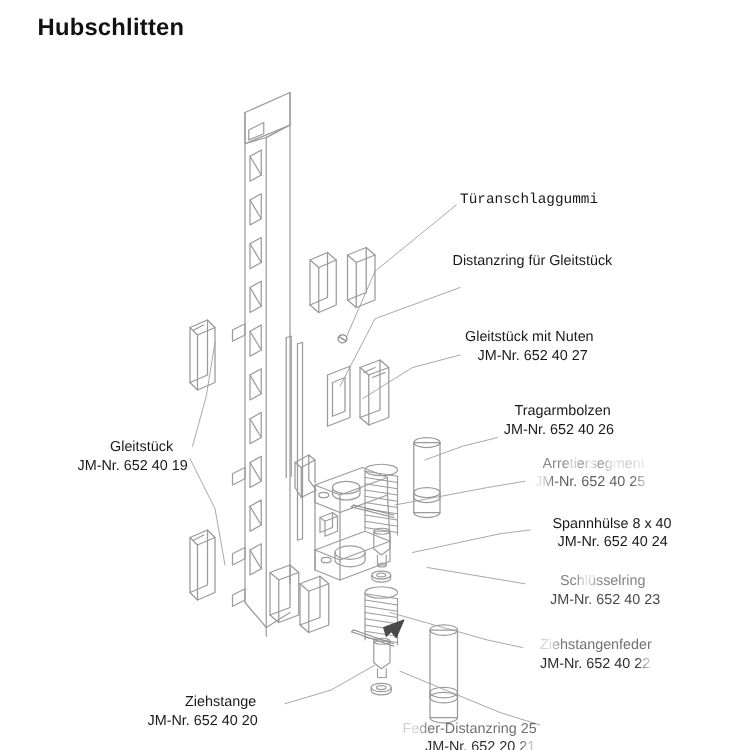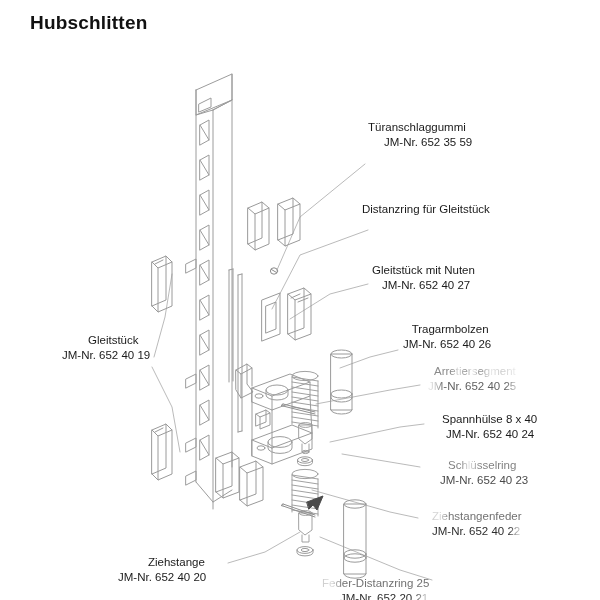--- a/index.html
+++ b/index.html
@@ -313,23 +313,22 @@
     </g>
     <g>
       <path d="M240 455 L256 449 L256 482 L240 488 Z"></path>
       <path d="M240 455 L247 461 L263 455 L256 449"></path>
       <path d="M247 461 L247 494 L263 488 L263 455"></path>
       <path d="M240 488 L247 494"></path>
     </g>
 
   </svg>
 
-  <div class="callout ta-left" style="left:368px; top:108px;">
+  <div class="callout ta-left" style="left:368px; top:140px;font-family:Liberation Mono, monospace;">
     <span class="l1">Türanschlaggummi</span>
-    <span class="l2" style="padding-left:16px;">JM-Nr. 652 35 59</span>
   </div>
 
   <div class="callout ta-left" style="left:362px; top:190px;">
     <span class="l1">Distanzring für Gleitstück</span>
   </div>
 
   <div class="callout ta-left" style="left:372px; top:251px;">
     <span class="l1">Gleitstück mit Nuten</span>
     <span class="l2" style="padding-left:10px;">JM-Nr. 652 40 27</span>
   </div>
@@ -362,18 +361,18 @@
   <div class="callout ta-left faded3" style="left:322px; top:564px;">
     <span class="l1">Feder-Distanzring 25</span>
     <span class="l2" style="padding-left:18px;">JM-Nr. 652 20 21</span>
   </div>
 
   <div class="callout ta-left" style="left:118px; top:543px;">
     <span class="l1" style="padding-left:30px;">Ziehstange</span>
     <span class="l2">JM-Nr. 652 40 20</span>
   </div>
 
-  <div class="callout ta-left" style="left:62px; top:321px;">
+  <div class="callout ta-left" style="left:62px; top:339px;">
     <span class="l1" style="padding-left:26px;">Gleitstück</span>
     <span class="l2">JM-Nr. 652 40 19</span>
   </div>
 
 </div>
 
 </body></html>

